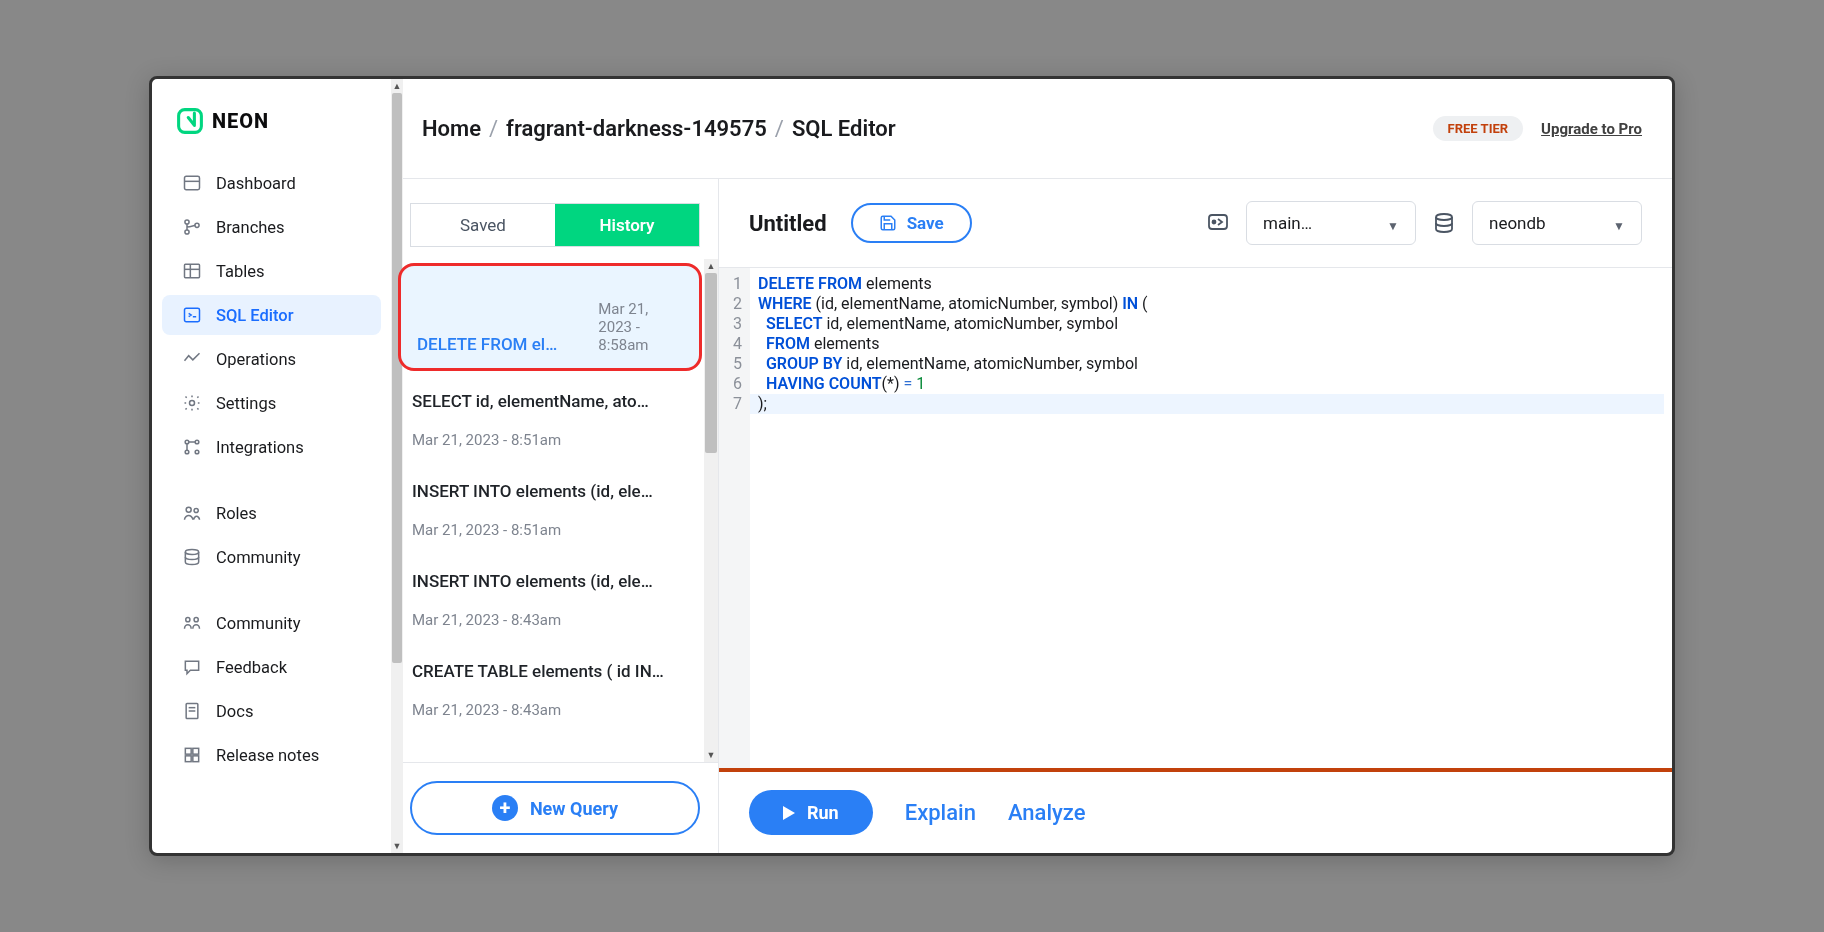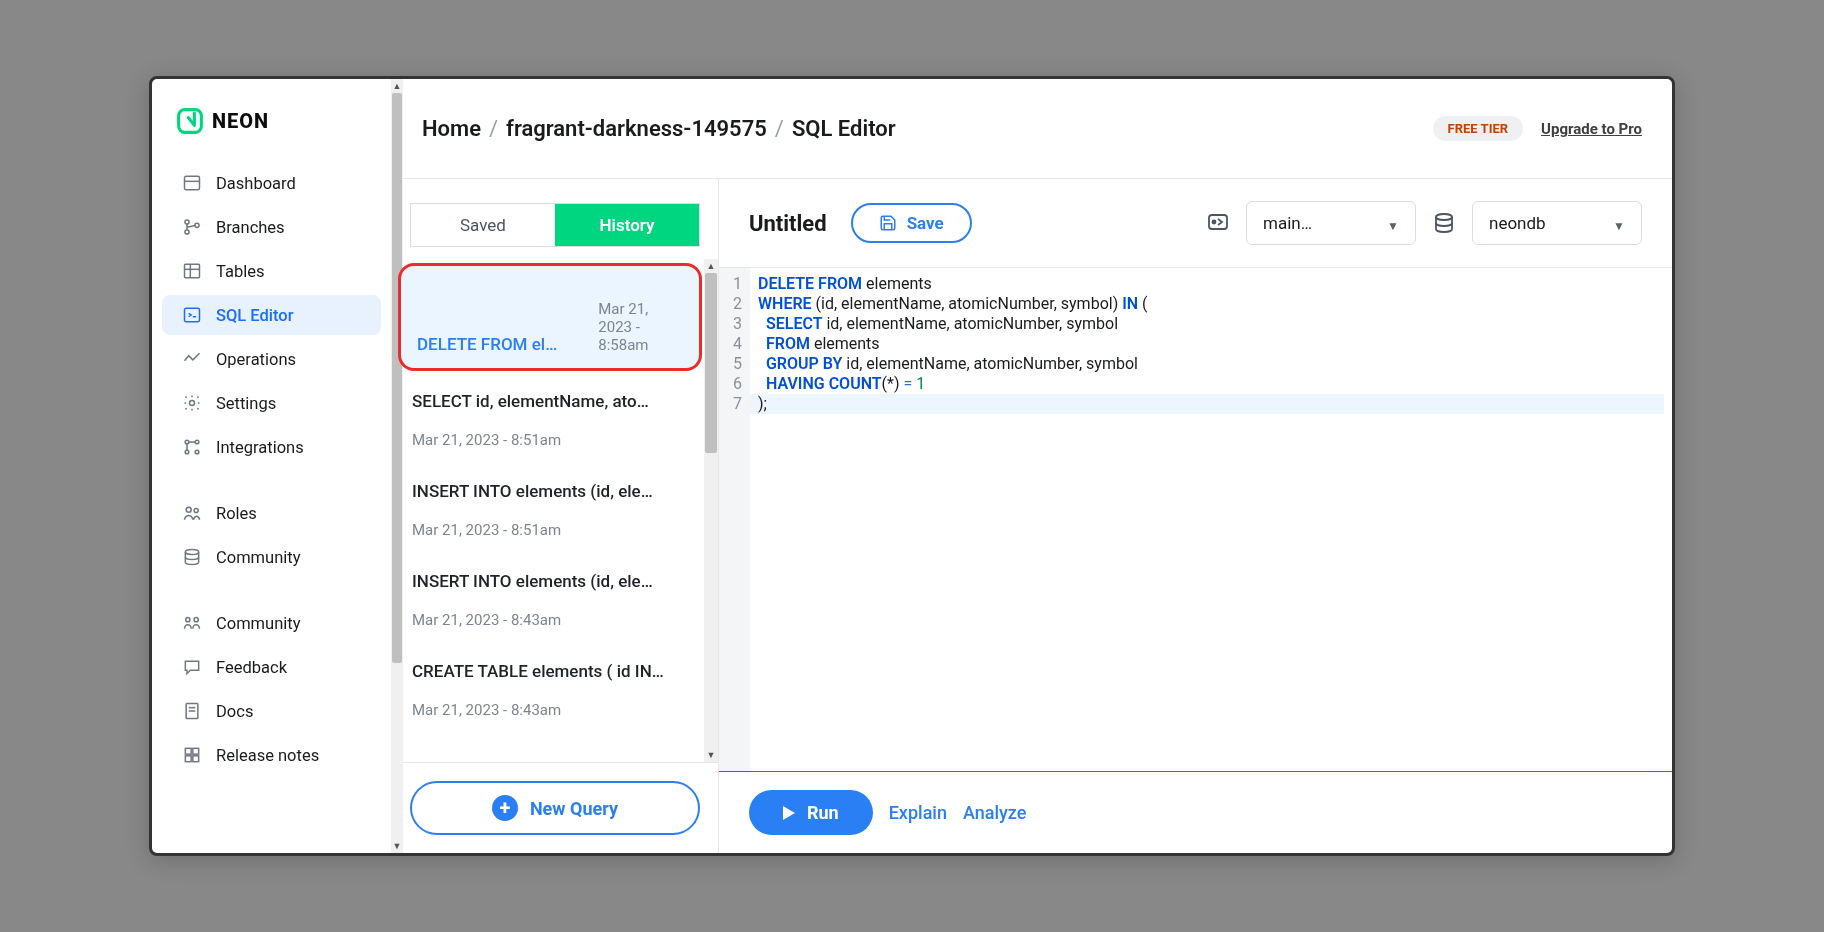--- a/index.html
+++ b/index.html
@@ -48,23 +48,23 @@
 .selgroup{margin-left:auto;display:flex;align-items:center;gap:16px}
 .selicon{width:24px;height:24px;color:#4b5563}
 .sel{border:1px solid #d9dde3;border-radius:6px;padding:11px 16px;font-size:17px;color:#1a1b1e;display:flex;align-items:flex-end;gap:40px;cursor:pointer;min-width:170px;justify-content:space-between}
 .codearea{flex:1;display:flex;font-family:"SF Mono",Menlo,Consolas,monospace;font-size:16px;line-height:20px}
 .gutter{background:#f4f5f6;color:#8b9099;text-align:right;padding:6px 8px 6px 14px;user-select:none}
 .code{flex:1;padding:6px 8px;white-space:pre;color:#1a1b1e}
 .kw{color:#0050d8;font-weight:600}
 .op{color:#2f6fd3}
 .lit{color:#0a8a3a}
 .lastln{background:#edf5ff;display:inline-block;width:calc(100% + 8px);margin-left:-8px;padding-left:8px}
-.edftr{border-top:1px solid #c2410c;padding:18px 30px;display:flex;align-items:center;gap:16px}
+.edftr{border-top:4px solid #c2410c;padding:18px 30px;display:flex;align-items:center;gap:32px}
 .runbtn{background:#2a7ff5;color:#fff;font-weight:700;font-size:18px;padding:12px 34px;border-radius:30px;border:none;display:flex;align-items:center;gap:12px;cursor:pointer}
-.linkbtn{color:#2a7ff5;font-size:18px;font-weight:500;cursor:pointer}
+.linkbtn{color:#2a7ff5;font-size:22px;font-weight:500;cursor:pointer}
 .chev{font-size:12px;color:#5c636f}
 .playtri{width:0;height:0;border-left:12px solid #fff;border-top:7px solid transparent;border-bottom:7px solid transparent}
 </style>
 </head>
 <body>
 
 <div class="window">
 
   <div class="sidebar">
     <div class="logoarea">

